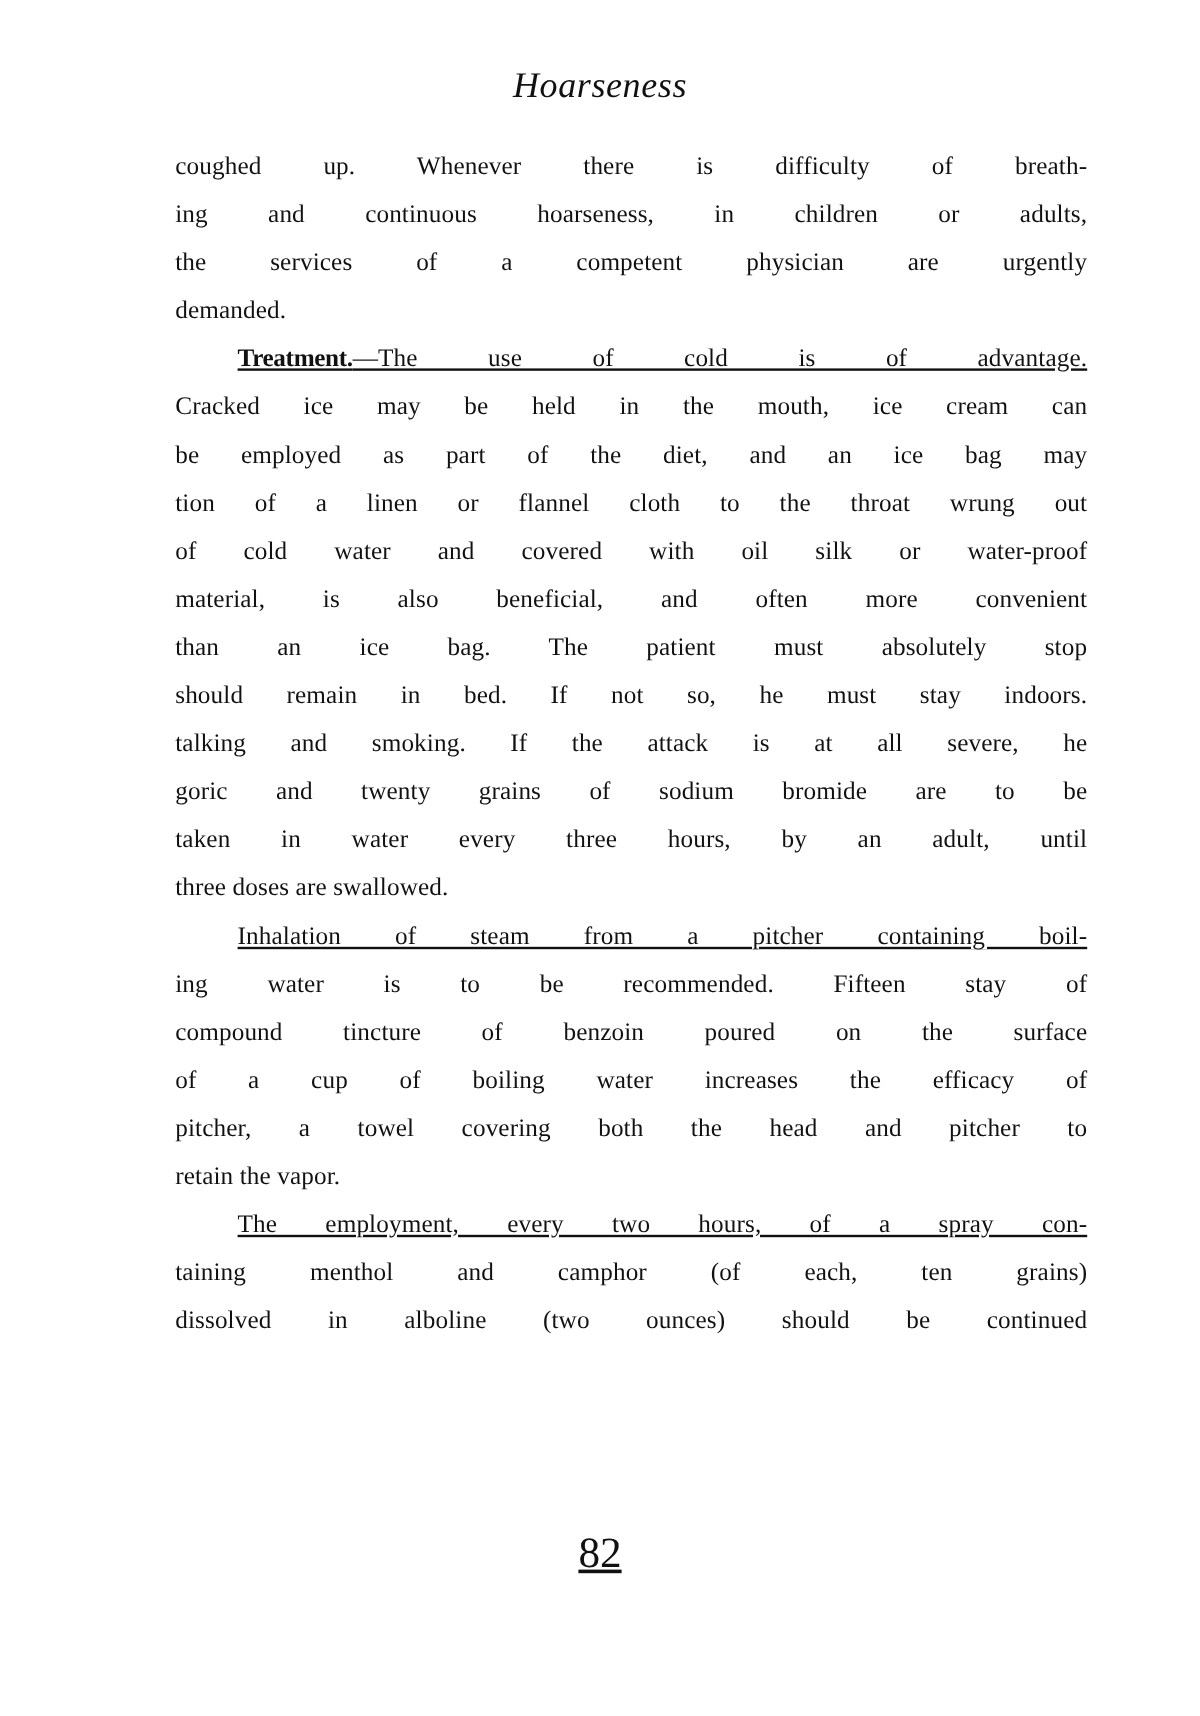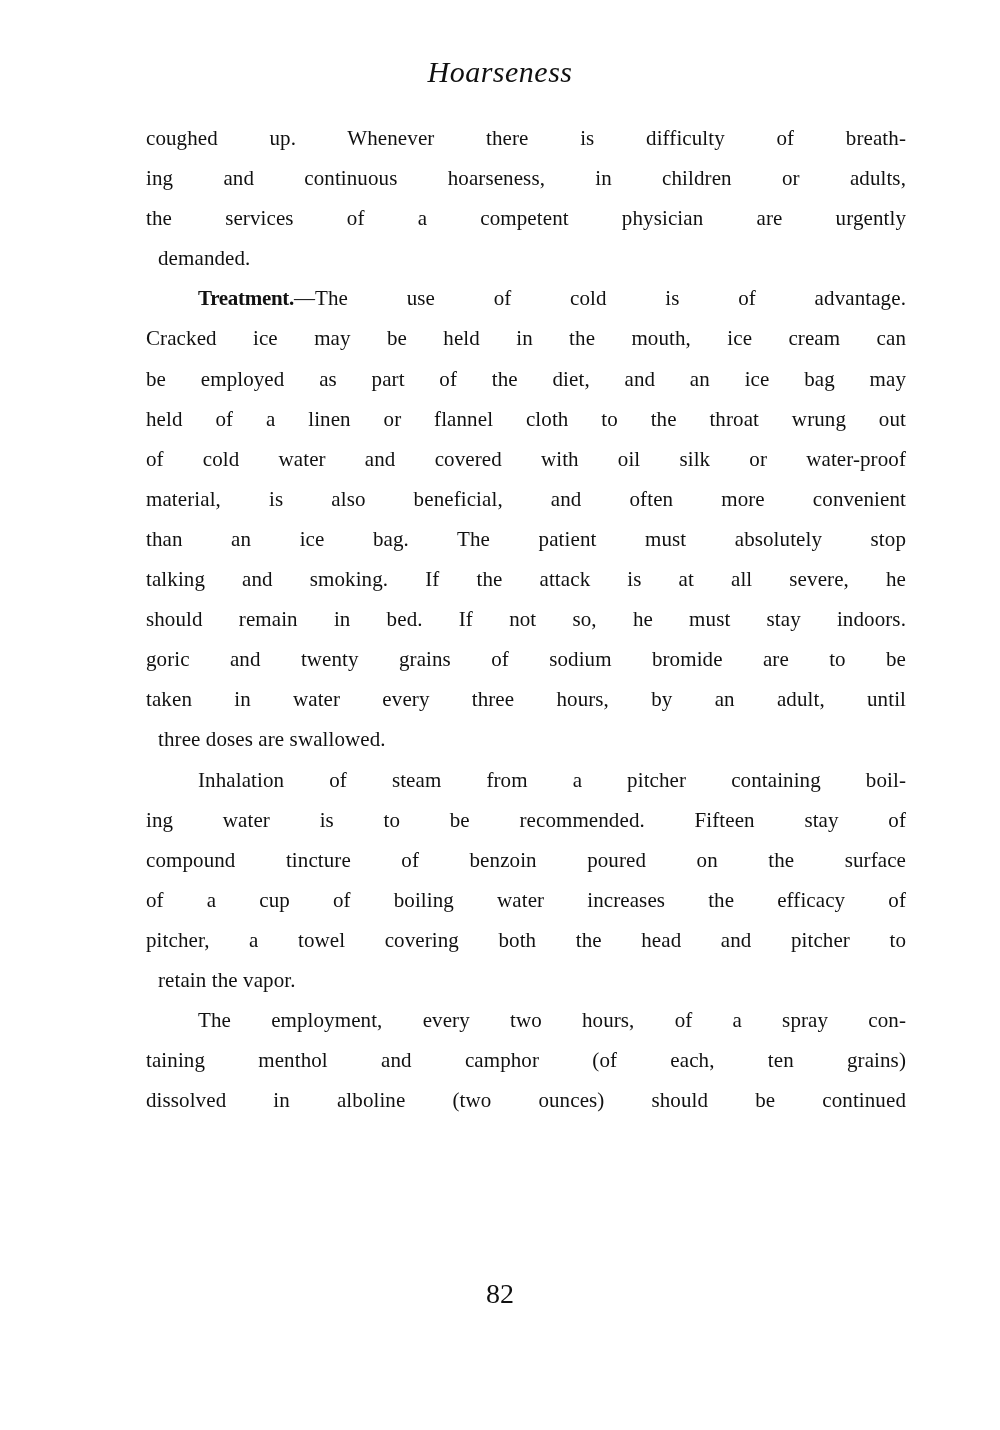--- a/index.html
+++ b/index.html
@@ -45,37 +45,38 @@
       line-height: 40.1px;
       font-size: 21px;
       white-space: nowrap;
       text-align: justify;
       text-align-last: justify;
       letter-spacing: 0.1px;
     }
     .line.last {
       text-align: right;
       text-align-last: left;
-      margin-left: 12px;
     }
     .line.indent {
       padding-left: 52px;
+      text-decoration: underline;
     }
     .line .lead {
       font-weight: bold;
       letter-spacing: -0.3px;
     }
     .folio {
       position: absolute;
       top: 1276px;
       left: 0;
       width: 1000px;
       text-align: center;
-      font-size: 28px;
+      font-size: 36px;
       line-height: 36px;
+      text-decoration: underline;
     }
   </style>
 </head>
 <body>
 
 <div class="page">
 
   <div class="running-head">Hoarseness</div>
 
   <div class="body-text">
@@ -84,26 +85,26 @@
       <span class="line">coughed up.  Whenever there is difficulty of breath-</span>
       <span class="line">ing and continuous hoarseness, in children or adults,</span>
       <span class="line">the services of a competent physician are urgently</span>
       <span class="line last">demanded.</span>
     </div>
 
     <div>
       <span class="line indent"><span class="lead">Treatment.</span><span>—The use of cold is of advantage.</span></span>
       <span class="line">Cracked ice may be held in the mouth, ice cream can</span>
       <span class="line">be employed as part of the diet, and an ice bag may</span>
-      <span class="line">held of a linen or flannel cloth to the throat wrung out</span>
+      <span class="line">tion of a linen or flannel cloth to the throat wrung out</span>
       <span class="line">of cold water and covered with oil silk or water-proof</span>
       <span class="line">material, is also beneficial, and often more convenient</span>
       <span class="line">than an ice bag.  The patient must absolutely stop</span>
+      <span class="line">should remain in bed.  If not so, he must stay indoors.</span>
       <span class="line">talking and smoking.  If the attack is at all severe, he</span>
-      <span class="line">should remain in bed.  If not so, he must stay indoors.</span>
       <span class="line">goric and twenty grains of sodium bromide are to be</span>
       <span class="line">taken in water every three hours, by an adult, until</span>
       <span class="line last">three doses are swallowed.</span>
     </div>
 
     <div>
       <span class="line indent">Inhalation of steam from a pitcher containing boil-</span>
       <span class="line">ing water is to be recommended.  Fifteen stay of</span>
       <span class="line">compound tincture of benzoin poured on the surface</span>
       <span class="line">of a cup of boiling water increases the efficacy of</span>

